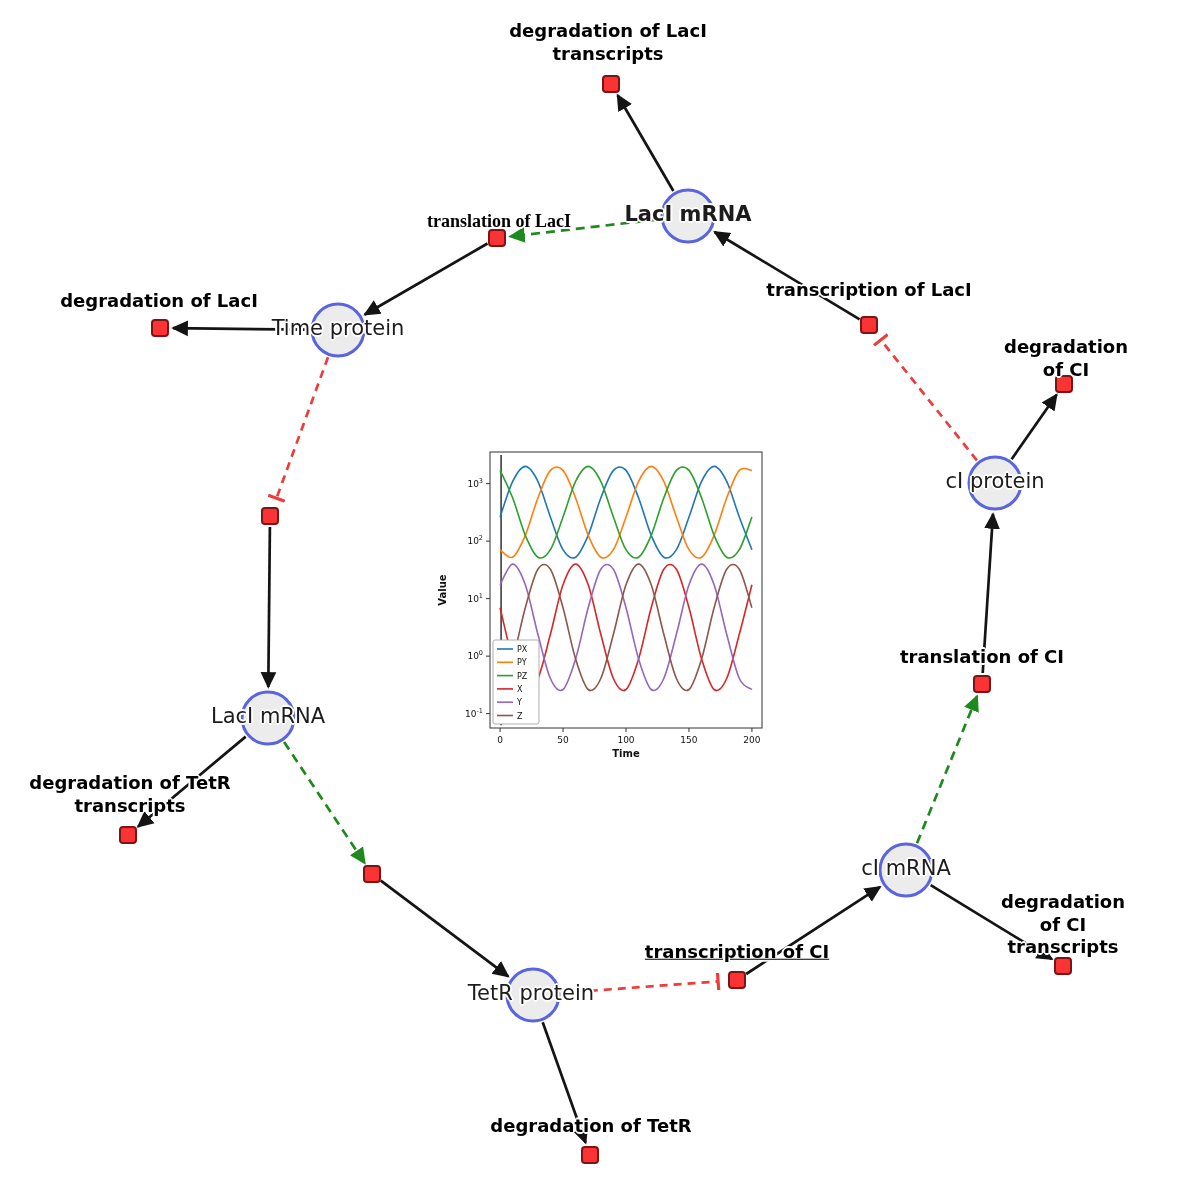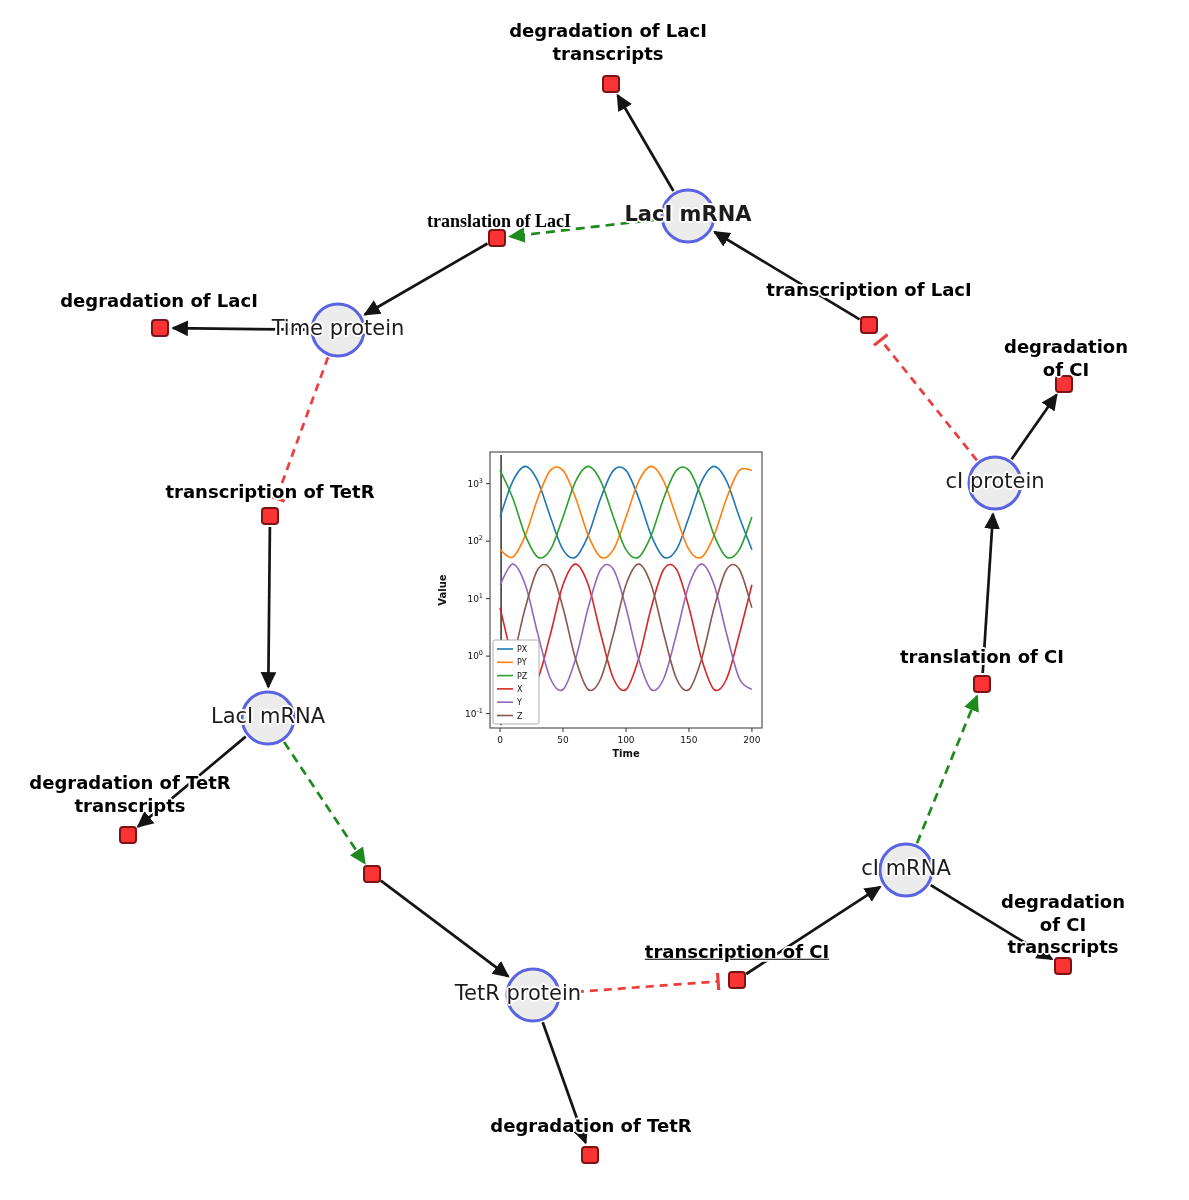--- a/index.html
+++ b/index.html
@@ -123,38 +123,37 @@
       <line x1="77" y1="277.5" x2="93" y2="277.5" stroke="#8c564b" stroke-width="1.6"></line>
       <text x="97" y="280.5" font-size="8" fill="#111">Z</text>
     </svg>
 <div class="species-node" style="left: 688px; top: 216px;"></div>
     <div class="species-label" style="left: 688px; top: 214px; font-weight: bold;">LacI mRNA</div>
     <div class="species-node" style="left: 338px; top: 330px;"></div>
     <div class="species-label" style="left: 338px; top: 328px;">Time protein</div>
     <div class="species-node" style="left: 268px; top: 718px;"></div>
     <div class="species-label" style="left: 268px; top: 716px;">LacI mRNA</div>
     <div class="species-node" style="left: 533px; top: 995px;"></div>
-    <div class="species-label" style="left: 518px; top: 993px;">TetR protein</div>
+    <div class="species-label" style="left: 531px; top: 993px;">TetR protein</div>
     <div class="species-node" style="left: 906px; top: 870px;"></div>
     <div class="species-label" style="left: 906px; top: 868px;">cI mRNA</div>
     <div class="species-node" style="left: 995px; top: 483px;"></div>
     <div class="species-label" style="left: 995px; top: 481px;">cI protein</div>
     <div class="reaction-node" style="left: 611px; top: 84px;"></div>
     <div class="reaction-label" style="left: 608px; top: 42px;">degradation of LacI
 transcripts</div>
     <div class="reaction-node" style="left: 497px; top: 238px;"></div>
     <div class="reaction-label" style="left: 499px; top: 221px; font-family: Liberation Serif, serif;">translation of LacI</div>
     <div class="reaction-node" style="left: 869px; top: 325px;"></div>
     <div class="reaction-label" style="left: 869px; top: 290px;">transcription of LacI</div>
     <div class="reaction-node" style="left: 160px; top: 328px;"></div>
     <div class="reaction-label" style="left: 159px; top: 301px;">degradation of LacI</div>
     <div class="reaction-node" style="left: 1064px; top: 384px;"></div>
     <div class="reaction-label" style="left: 1066px; top: 358px;">degradation of CI</div>
     <div class="reaction-node" style="left: 270px; top: 516px;"></div>
-    <div class="reaction-label" style="left: 270px; top: 492px;">transcription of TetR</div>
     <div class="reaction-node" style="left: 128px; top: 835px;"></div>
     <div class="reaction-label" style="left: 130px; top: 794px;">degradation of TetR
 transcripts</div>
     <div class="reaction-node" style="left: 372px; top: 874px;"></div>
     <div class="reaction-node" style="left: 590px; top: 1155px;"></div>
     <div class="reaction-label" style="left: 591px; top: 1126px;">degradation of TetR</div>
     <div class="reaction-node" style="left: 737px; top: 980px;"></div>
     <div class="reaction-label" style="left: 737px; top: 952px; text-decoration: underline;">transcription of CI</div>
     <div class="reaction-node" style="left: 1063px; top: 966px;"></div>
     <div class="reaction-label" style="left: 1063px; top: 925px;">degradation of CI

